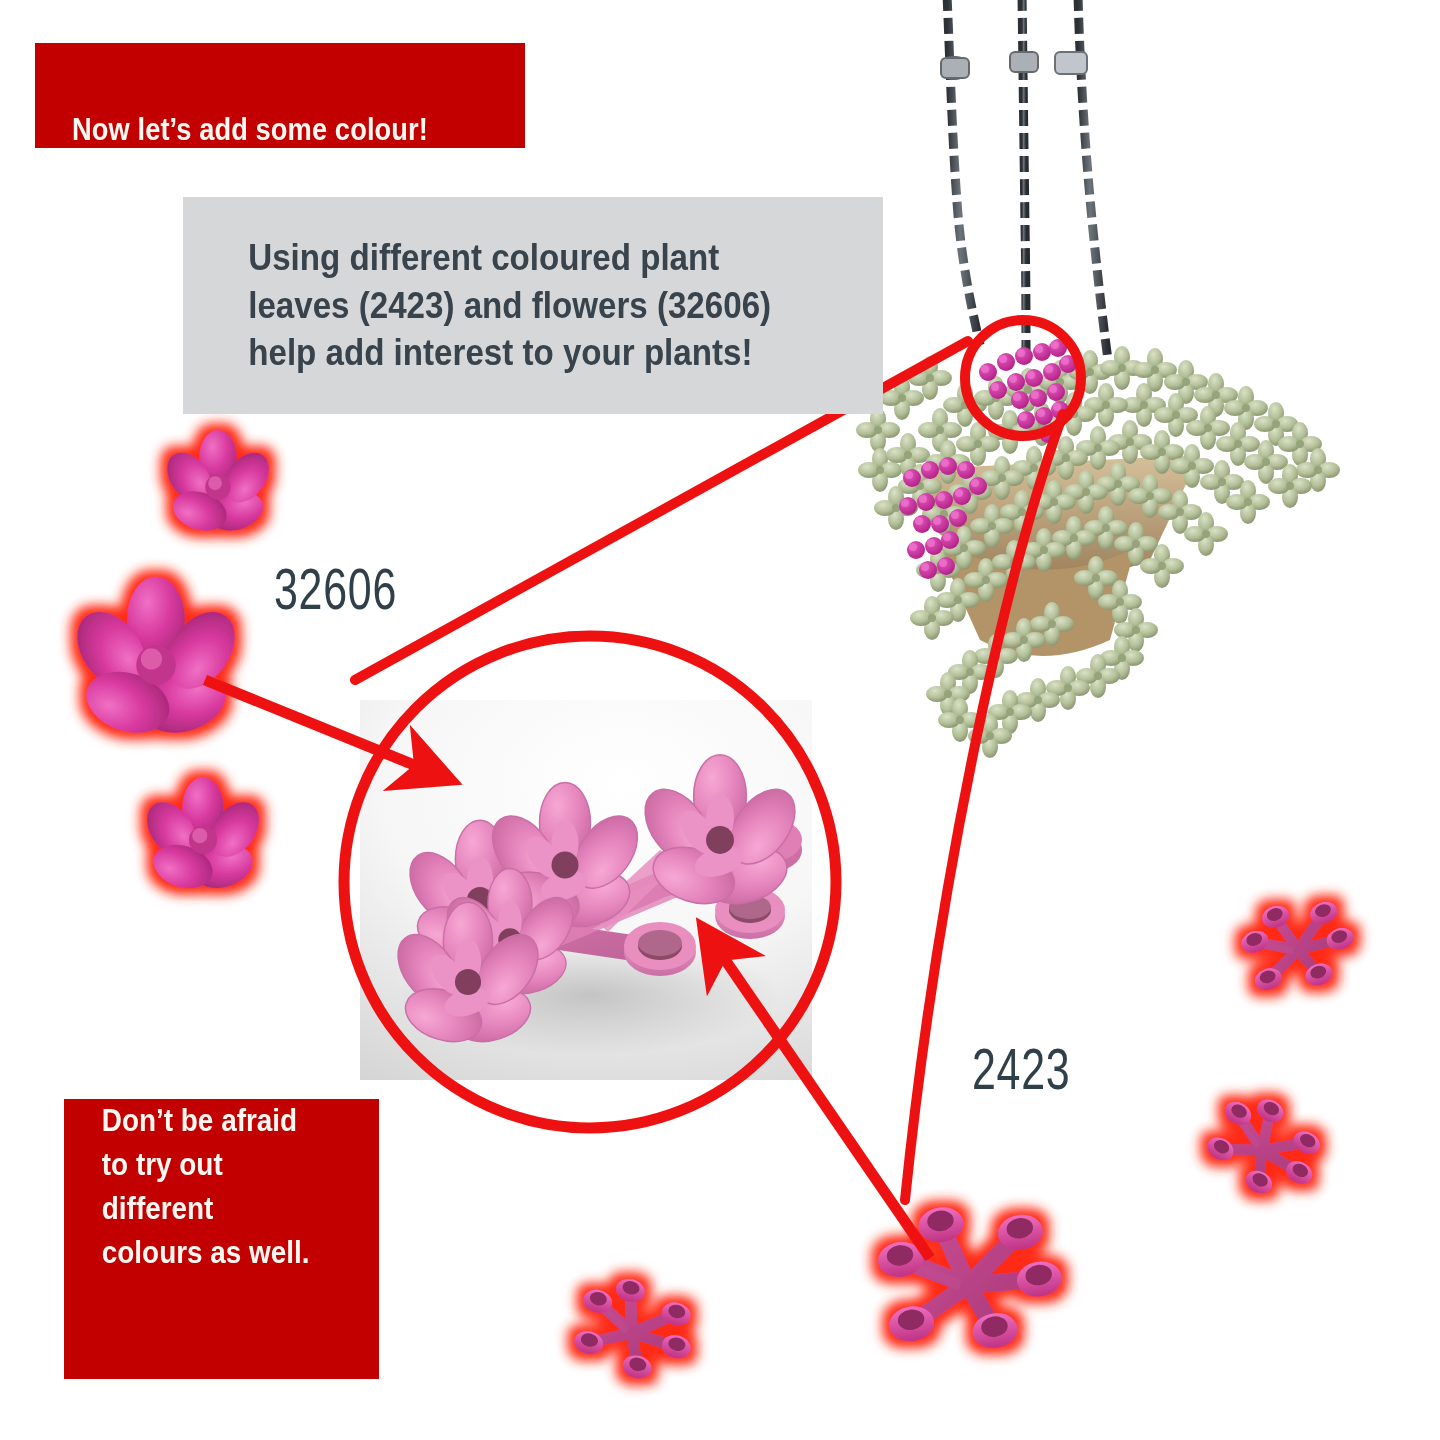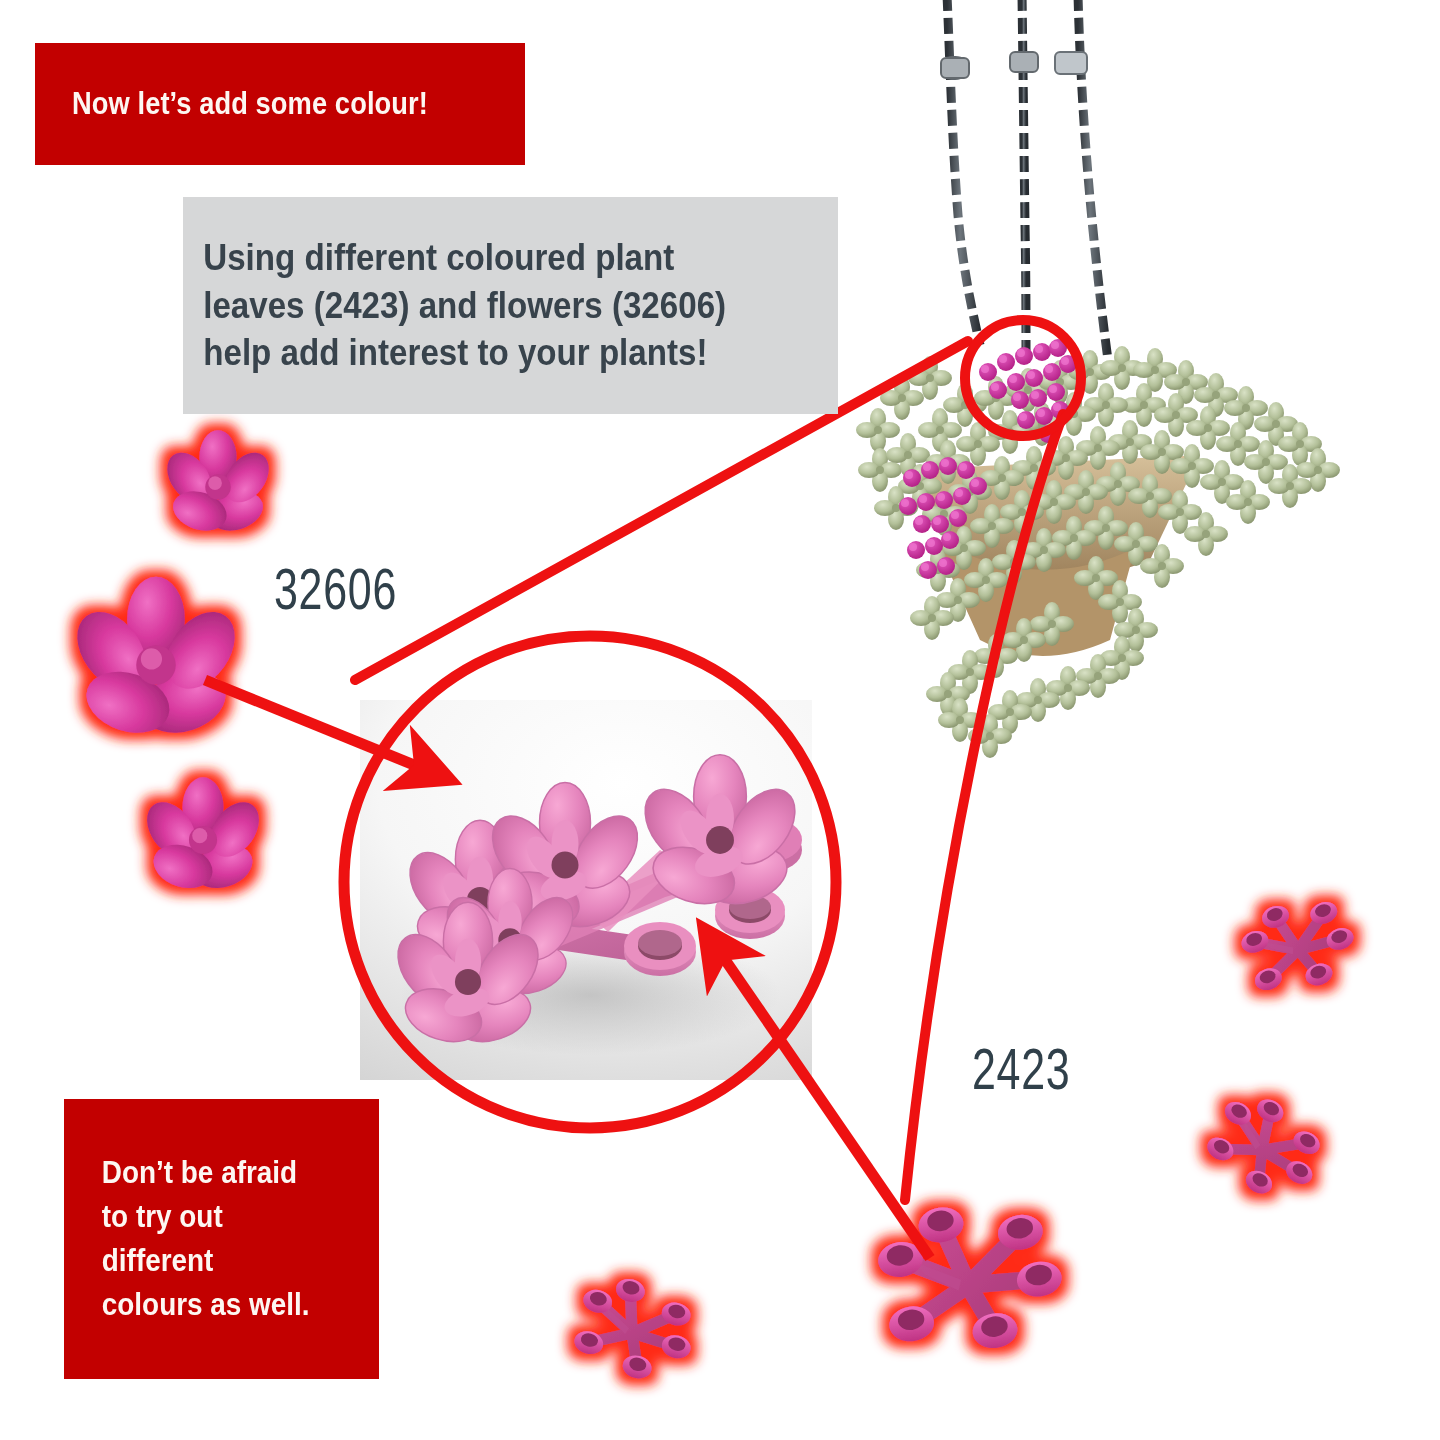--- a/index.html
+++ b/index.html
@@ -11,45 +11,45 @@
   }
   .stage{position:absolute;inset:0;width:1440px;height:1440px;}
 
   
   svg.layer{position:absolute;left:0;top:0;width:1440px;height:1440px;overflow:visible;}
   svg.layer.photos{z-index:2;}
   svg.layer.annot{z-index:6;}
 
   
   .banner{
-    position:absolute;left:35px;top:43px;width:490px;height:122px;
+    position:absolute;left:35px;top:43px;width:490px;height:105px;
     background:#c20000;z-index:8;
-    display:flex;align-items:center;
+    display:flex;align-items:flex-end;
   }
   .banner .txt{
     color:#fdf7f2;font-size:31px;font-weight:bold;letter-spacing:.1px;
     padding-left:42px;white-space:nowrap;
     transform:scaleX(.88);transform-origin:left center;
   }
 
   
   .infobox{
     position:absolute;left:183px;top:197px;width:655px;height:217px;
-    background:#d6d7d8;z-index:8;display:flex;align-items:center;
+    background:#d6d7d8;z-index:8;display:flex;align-items:center;padding-left:45px;
   }
   .infobox .txt{
     color:#38434c;font-size:36px;font-weight:bold;line-height:1.32;
     padding:0 24px 0 22px;
     transform:scaleX(.92);transform-origin:left center;
   }
 
   
   .redbox{
     position:absolute;left:64px;top:1099px;width:315px;height:280px;
-    background:#c20000;z-index:8;display:flex;align-items:center;
+    background:#c20000;z-index:8;display:flex;align-items:flex-start;
   }
   .redbox .txt{
     color:#fdf7f2;font-size:31px;font-weight:bold;line-height:1.42;
     padding-left:42px;
     transform:scaleX(.9);transform-origin:left center;
   }
 
   
   .logo{position:absolute;left:1253px;top:24px;width:151px;height:133px;z-index:9;}
   .logo svg{display:block;width:151px;height:133px;}

